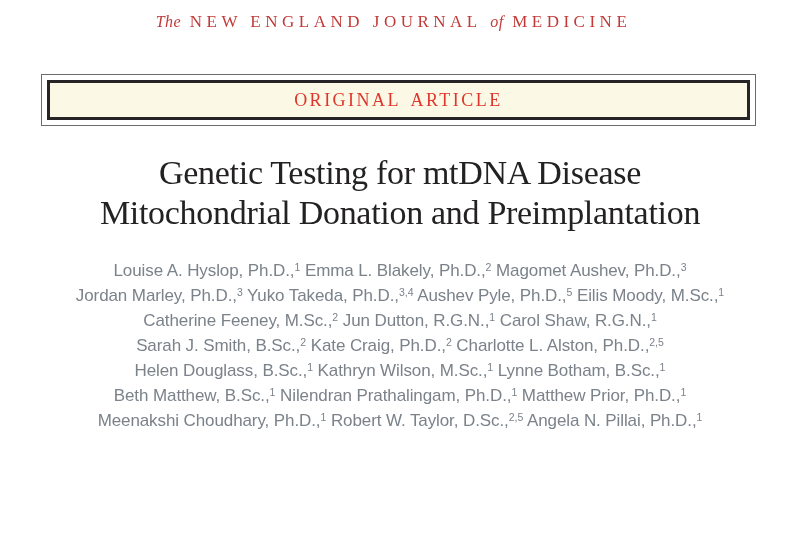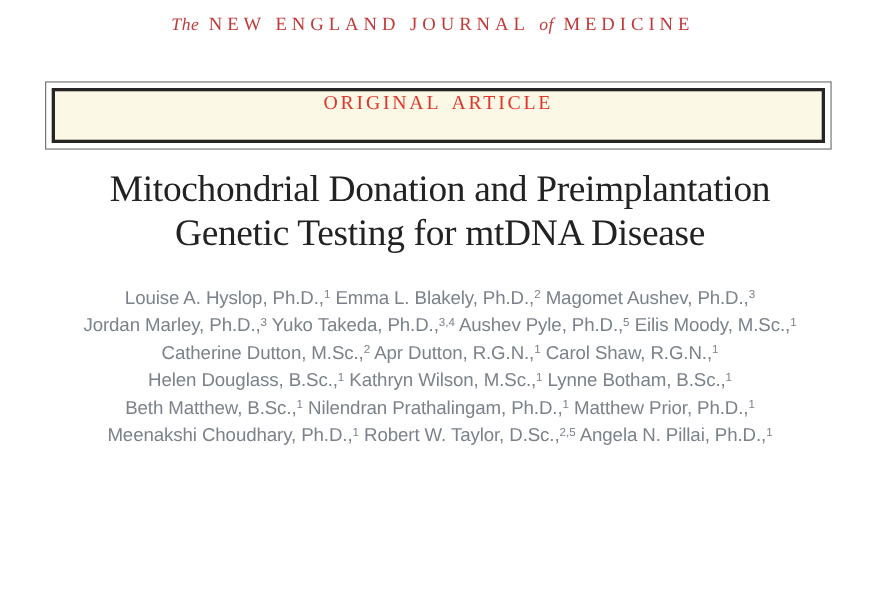--- a/index.html
+++ b/index.html
@@ -43,22 +43,23 @@
   .banner-outer {
     position: absolute;
     left: 41px; right: 44px; top: 74px;
     border: 1px solid var(--border-thin);
     background: #ffffff;
     padding: 5px;
   }
   .banner-inner {
     border: 3px solid var(--border-dark);
     background: var(--cream);
-    height: 50px;
+    height: 40px;
     display: flex;
+    align-items: center;
     justify-content: center;
   }
   .banner-label {
     color: var(--banner-red);
     font-size: 18px;
     letter-spacing: 2.5px;
     word-spacing: 4px;
   }
   .article-title {
     position: absolute;
@@ -99,24 +100,25 @@
   <span class="mh-caps">MEDICINE</span>
 </div>
 
 <div class="banner-outer">
   <div class="banner-inner">
     <span class="banner-label">ORIGINAL ARTICLE</span>
   </div>
 </div>
 
 <h1 class="article-title" style="font-weight: normal; margin: 0;">
+  <div>Genetic Testing for mtDNA Disease</div>
   <div>Mitochondrial Donation and Preimplantation</div>
-  <div>Genetic Testing for mtDNA Disease</div>
 </h1>
 
 <div class="authors">
     <div class="author-line"><span>Louise A. Hyslop, Ph.D.,</span><sup>1</sup><span> Emma L. Blakely, Ph.D.,</span><sup>2</sup><span> Magomet Aushev, Ph.D.,</span><sup>3</sup></div>
     <div class="author-line"><span>Jordan Marley, Ph.D.,</span><sup>3</sup><span> Yuko Takeda, Ph.D.,</span><sup>3,4</sup><span> Aushev Pyle, Ph.D.,</span><sup>5</sup><span> Eilis Moody, M.Sc.,</span><sup>1</sup></div>
-    <div class="author-line"><span>Catherine Dutton, M.Sc.,</span><sup>2</sup><span> Apr Dutton, R.G.N.,</span><sup>1</sup><span> Carol Shaw, R.G.N.,</span><sup>1</sup></div>
+    <div class="author-line"><span>Catherine Feeney, M.Sc.,</span><sup>2</sup><span> Jun Dutton, R.G.N.,</span><sup>1</sup><span> Carol Shaw, R.G.N.,</span><sup>1</sup></div>
+    <div class="author-line"><span>Sarah J. Smith, B.Sc.,</span><sup>2</sup><span> Kate Craig, Ph.D.,</span><sup>2</sup><span> Charlotte L. Alston, Ph.D.,</span><sup>2,5</sup></div>
     <div class="author-line"><span>Helen Douglass, B.Sc.,</span><sup>1</sup><span> Kathryn Wilson, M.Sc.,</span><sup>1</sup><span> Lynne Botham, B.Sc.,</span><sup>1</sup></div>
     <div class="author-line"><span>Beth Matthew, B.Sc.,</span><sup>1</sup><span> Nilendran Prathalingam, Ph.D.,</span><sup>1</sup><span> Matthew Prior, Ph.D.,</span><sup>1</sup></div>
     <div class="author-line"><span>Meenakshi Choudhary, Ph.D.,</span><sup>1</sup><span> Robert W. Taylor, D.Sc.,</span><sup>2,5</sup><span> Angela N. Pillai, Ph.D.,</span><sup>1</sup></div>
   </div>
 
 </body></html>

